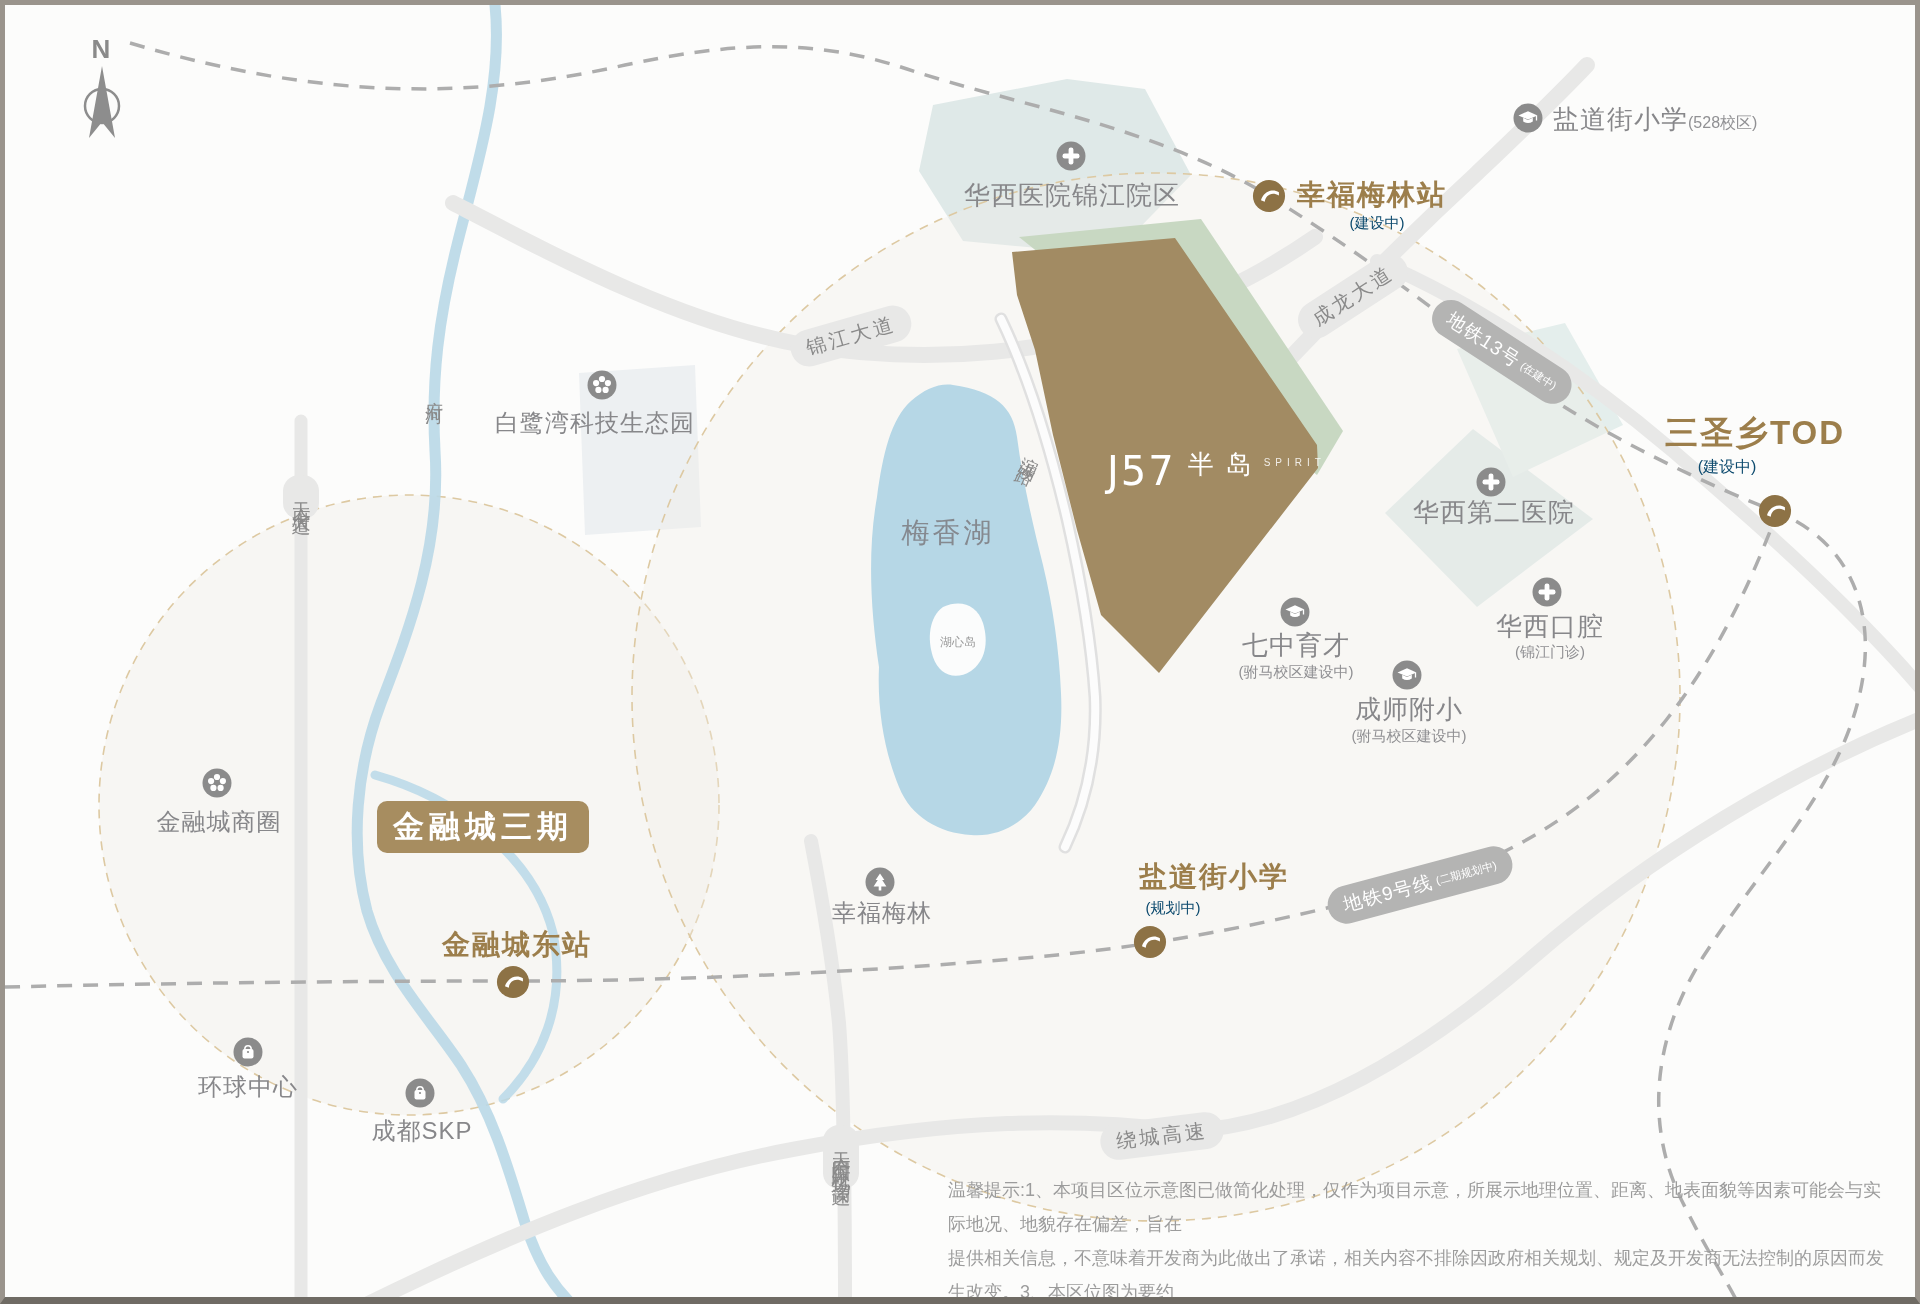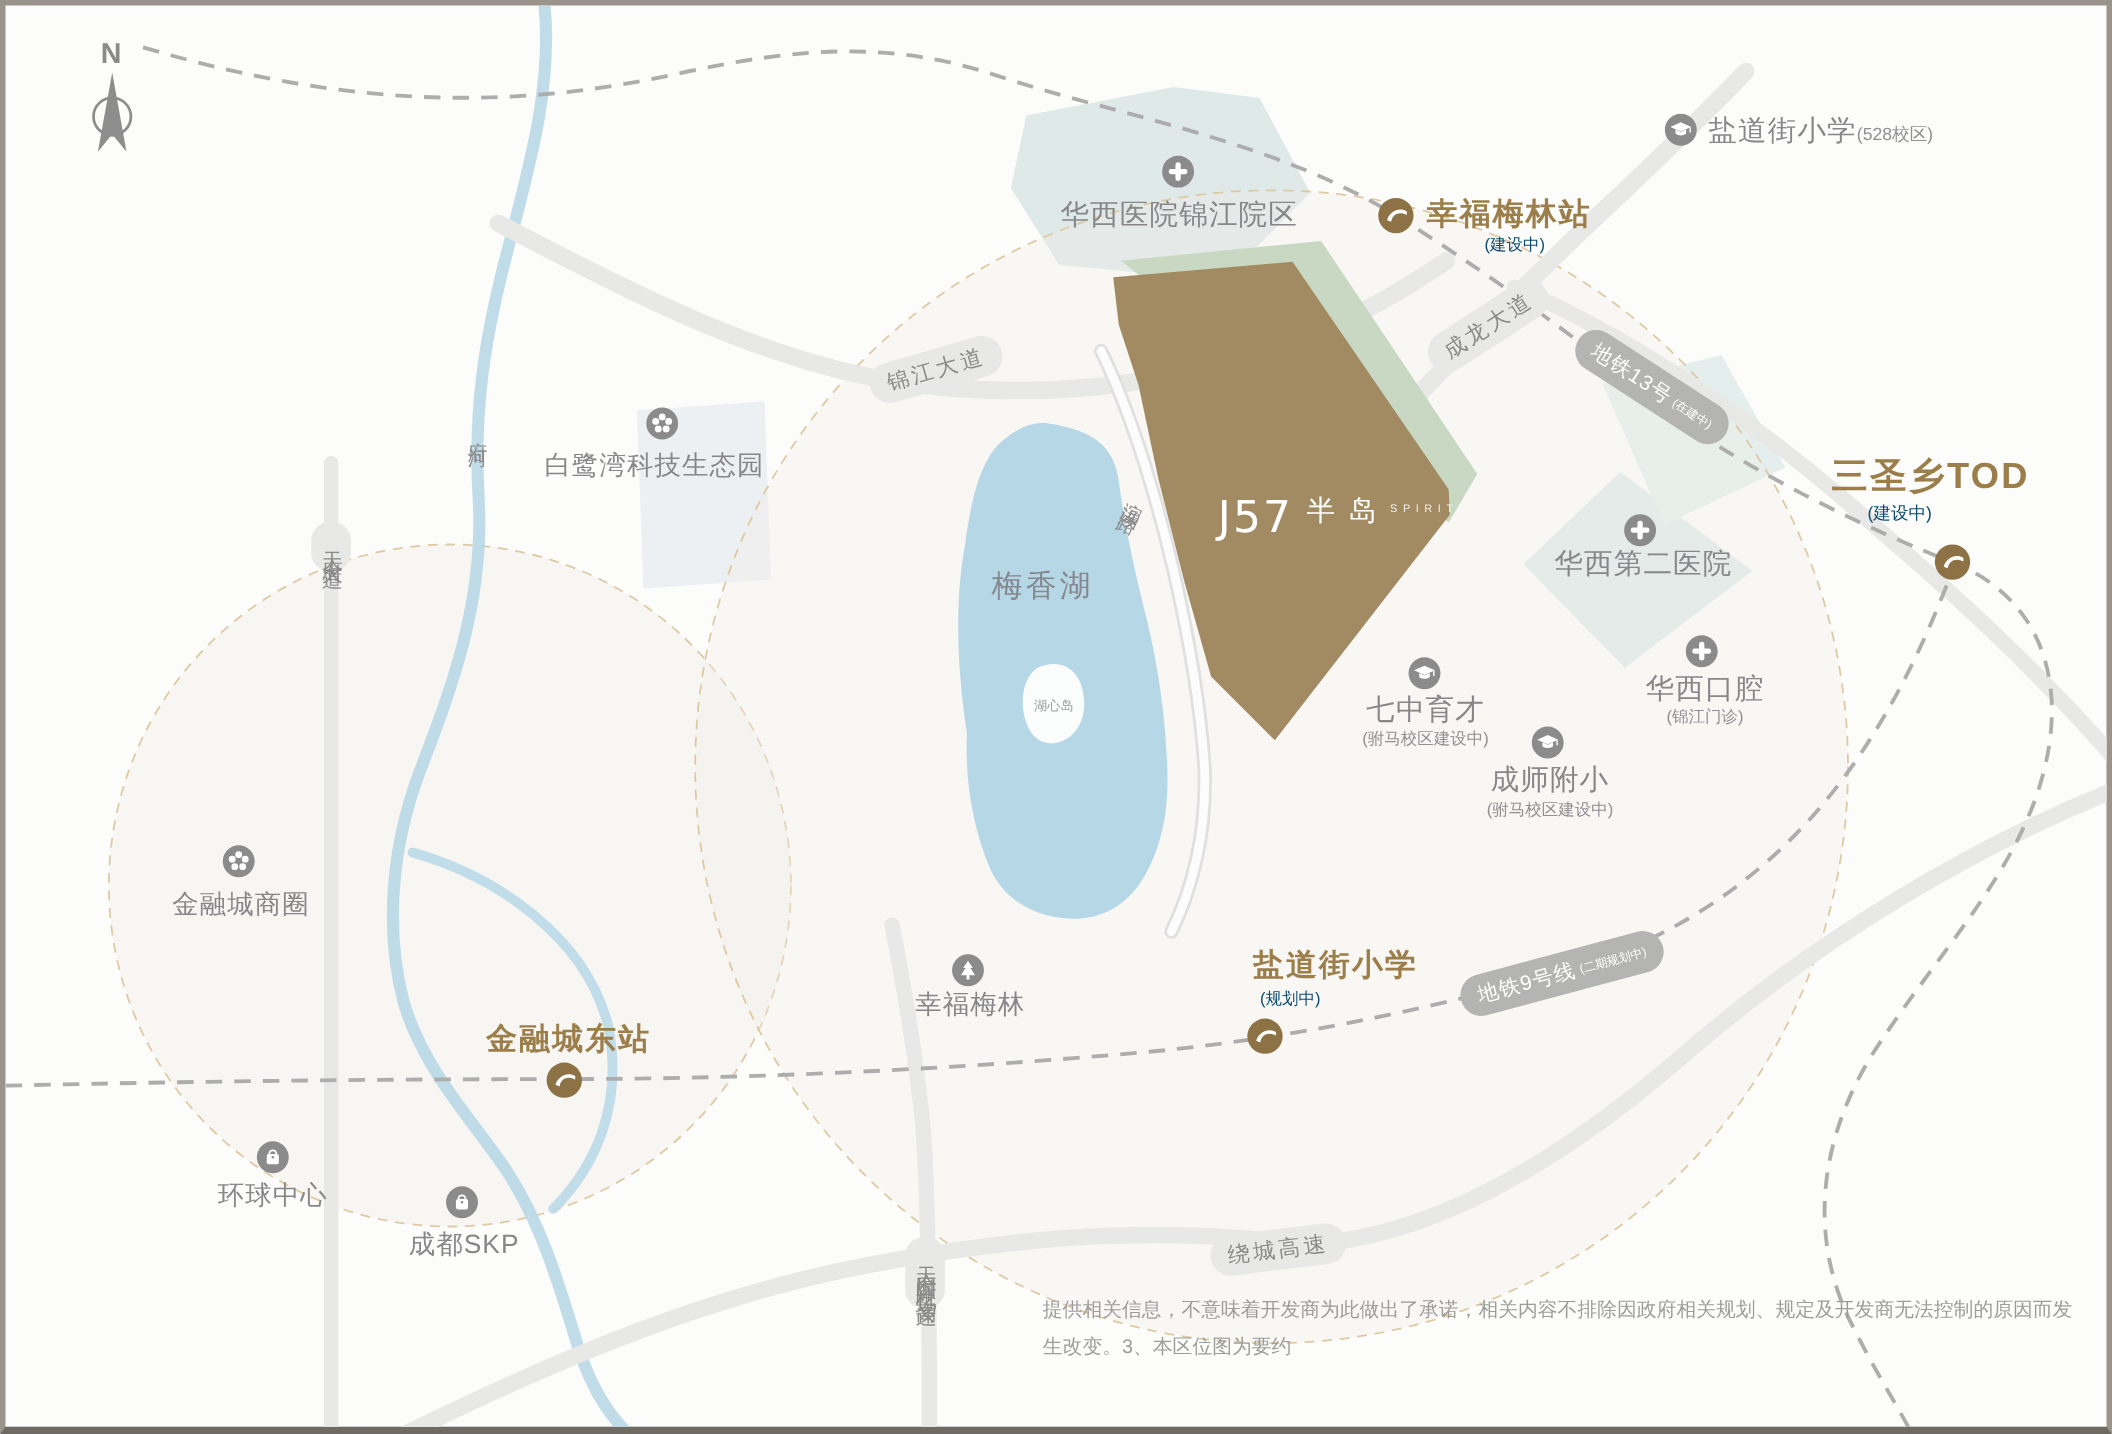--- a/index.html
+++ b/index.html
@@ -120,20 +120,21 @@
   </svg>
 
   <div class="abs logo" style="left:1102px;top:446px;">
     <span class="logo-main">J57</span>
     <span style="display:flex;flex-direction:row;">
       <span class="logo-cn">半岛</span>
       <span class="logo-sub">SPIRIT</span>
     </span>
   </div>
 
+  <div class="abs badge" style="left:372px;top:796px;width:212px;height:52px;font-size:31px;">金融城三期</div>
 
   <svg class="m-icon" style="left:1247px;top:174px;">
       <use href="#sym-metro"></use>
     </svg>
   <div class="abs vctr station-name" style="left:1292px;top:190px;">幸福梅林站</div>
   <div class="abs ctr station-sub" style="left:1372px;top:218px;">(建设中)</div>
 
   <div class="abs vctr station-name" style="left:1660px;top:428px;font-size:33px;">三圣乡TOD</div>
   <div class="abs ctr station-sub" style="left:1722px;top:462px;font-size:16px;">(建设中)</div>
   <svg class="m-icon" style="left:1753px;top:489px;">
@@ -225,17 +226,18 @@
     </svg>
   <div class="abs ctr poi-name big" style="left:1489px;top:507px;">华西第二医院</div>
 
   <svg class="icon" style="left:1527px;top:572px;">
       <use href="#sym-cross"></use>
     </svg>
   <div class="abs ctr poi-name big" style="left:1545px;top:621px;">华西口腔</div>
   <div class="abs ctr poi-sub" style="left:1545px;top:647px;">(锦江门诊)</div>
 
   <div class="disc">
+    <div>温馨提示:1、本项目区位示意图已做简化处理，仅作为项目示意，所展示地理位置、距离、地表面貌等因素可能会与实际地况、地貌存在偏差，旨在</div>
     <div>提供相关信息，不意味着开发商为此做出了承诺，相关内容不排除因政府相关规划、规定及开发商无法控制的原因而发生改变。3、本区位图为要约</div>
 
   </div>
 
 </div>
 
 </body></html>

